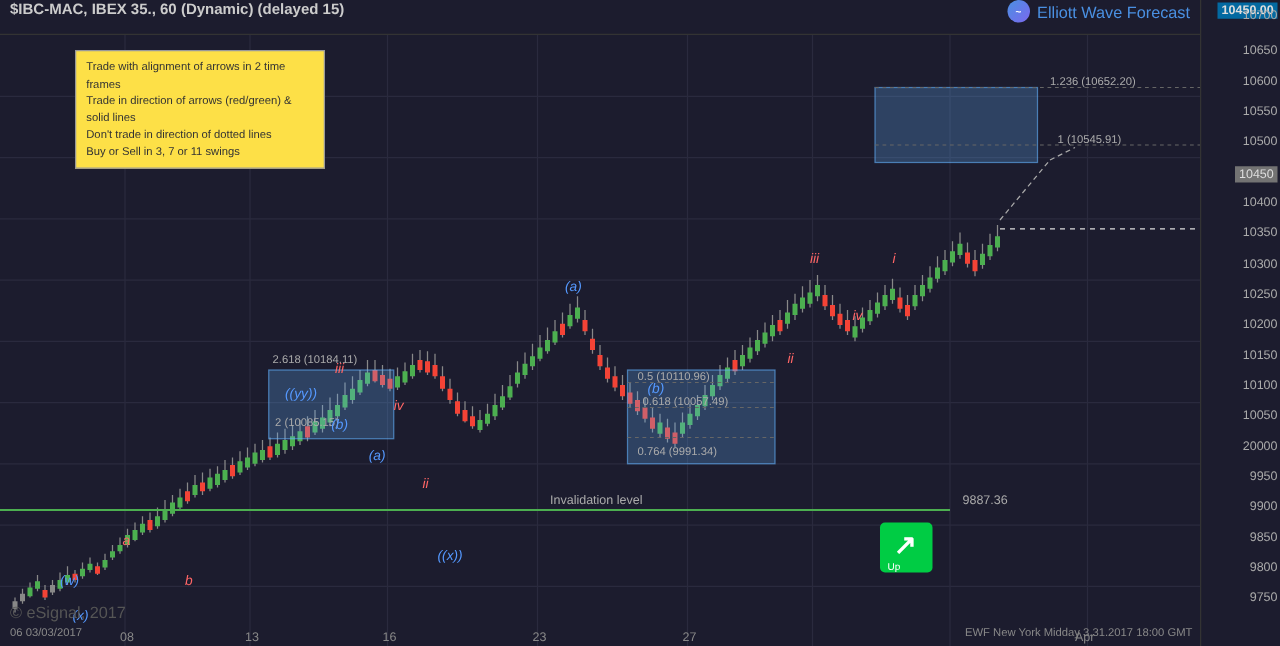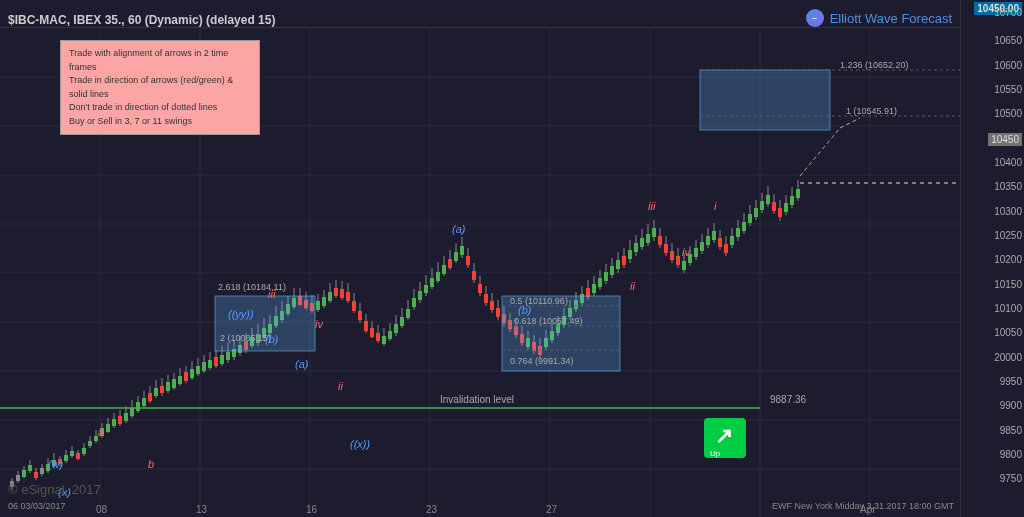--- a/index.html
+++ b/index.html
@@ -36,21 +36,21 @@
       color: #aaa;
       white-space: nowrap;
     }
     #header-bar {
       position: absolute;
       top: 0;
       left: 0;
       width: 960px;
       height: 28px;
       display: flex;
-      align-items: flex-end;
+      align-items: flex-start;
       justify-content: space-between;
       padding: 0 8px;
       background: #1c1c2e;
       border-bottom: 1px solid #333;
       z-index: 10;
     }
     #chart-title {
       font-size: 12px;
       color: #ccc;
       font-weight: bold;
@@ -82,21 +82,21 @@
       top: 28px;
       left: 0;
       width: 960px;
       height: 489px;
     }
     #instructions-box {
       position: absolute;
       top: 40px;
       left: 60px;
       width: 200px;
-      background: #fca5a5;
+      background: #fde047;
       border: 1px solid #999;
       padding: 6px 8px;
       z-index: 20;
     }
     #instructions-box p {
       font-size: 9px;
       color: #333;
       line-height: 1.5;
     }
     #watermark {

